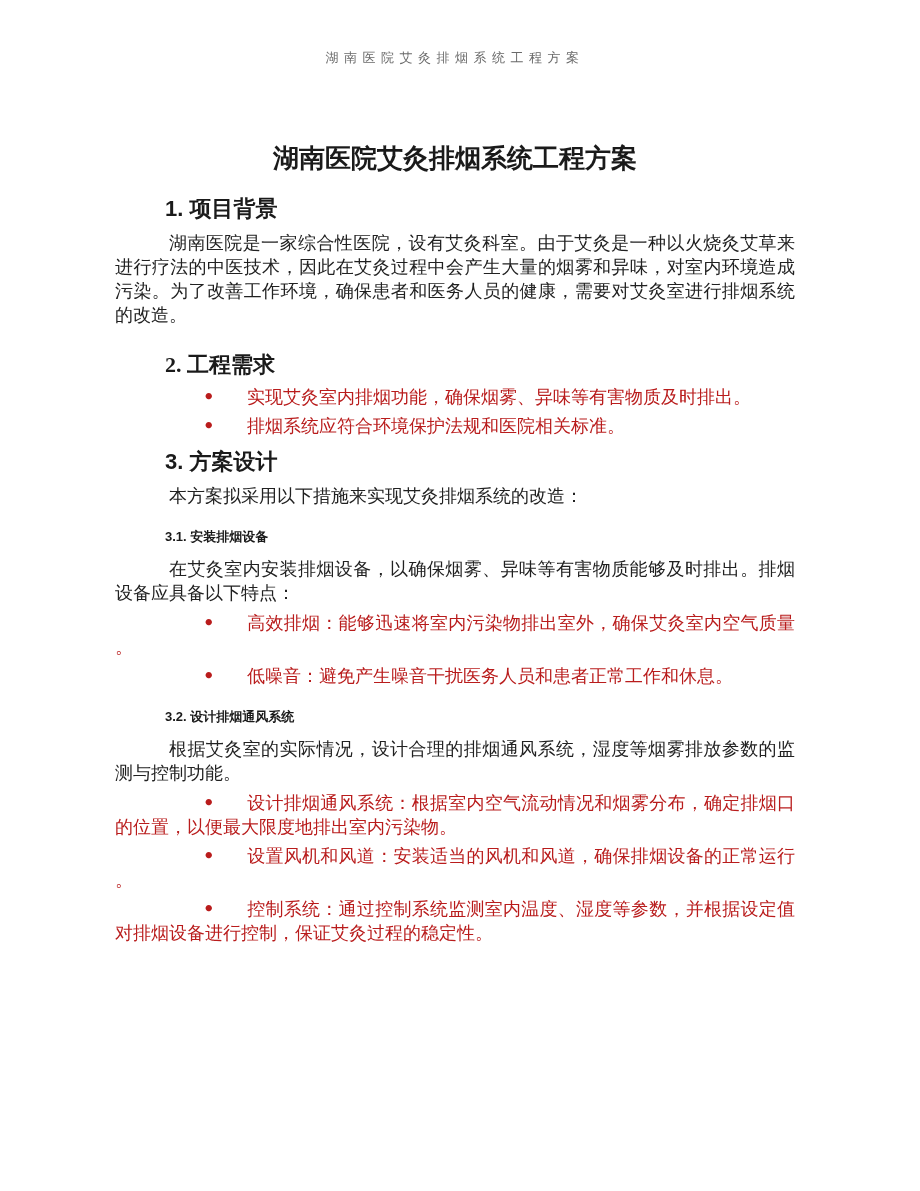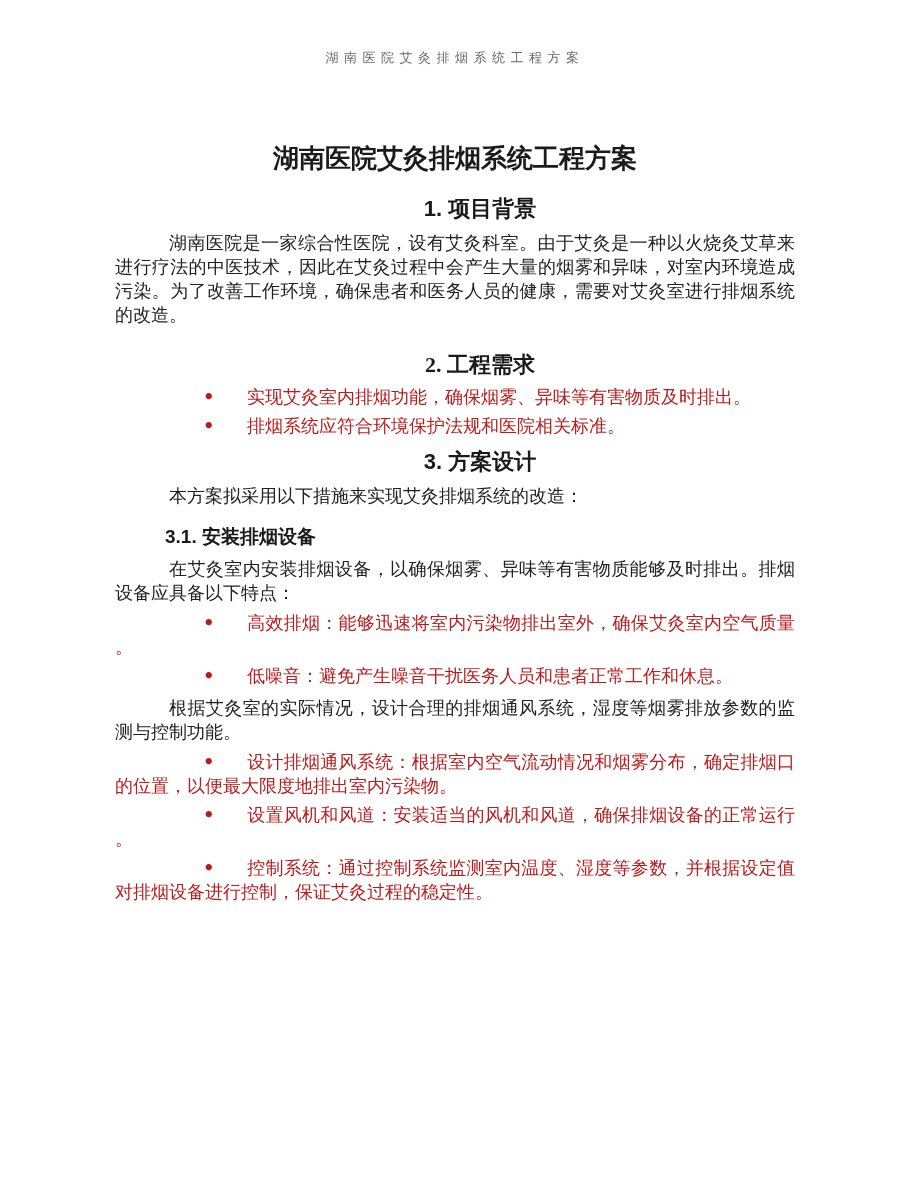--- a/index.html
+++ b/index.html
@@ -33,27 +33,26 @@
     font-family: "Liberation Sans", "DejaVu Sans", sans-serif;
   }
   .h1 {
     margin: 20px 0 0 0;
     font-size: 22px;
     line-height: 28px;
     font-weight: 700;
     color: #1a1a1a;
     padding-left: 50px;
     font-family: "Liberation Sans", "DejaVu Sans", sans-serif;
-    text-align: center;
   }
   .h1.tight { margin-top: 24px; font-family: Liberation Serif, serif; }
   .h1.s3 { margin-top: 10px; }
   .h2 {
     margin: 16px 0 0 0;
-    font-size: 19px;
+    font-size: 13px;
     line-height: 25px;
     font-weight: 700;
     color: #1a1a1a;
     padding-left: 50px;
     font-family: "Liberation Sans", "DejaVu Sans", sans-serif;
   }
   .body-p {
     margin: 8px 0 0 0;
     font-size: 18px;
     line-height: 24px;
@@ -115,20 +114,21 @@
 
   <div class="bullet-list">
     <div class="bullet-item">
       <span class="bullet-marker">•</span><span>高效排烟：能够迅速将室内污染物排出室外，确保艾灸室内空气质量。</span>
     </div>
     <div class="bullet-item">
       <span class="bullet-marker">•</span><span>低噪音：避免产生噪音干扰医务人员和患者正常工作和休息。</span>
     </div>
   </div>
 
+  <div class="h2">3.2. 设计排烟通风系统</div>
 
   <p class="body-p">根据艾灸室的实际情况，设计合理的排烟通风系统，湿度等烟雾排放参数的监测与控制功能。</p>
 
   <div class="bullet-list">
     <div class="bullet-item">
       <span class="bullet-marker">•</span><span>设计排烟通风系统：根据室内空气流动情况和烟雾分布，确定排烟口的位置，以便最大限度地排出室内污染物。</span>
     </div>
     <div class="bullet-item">
       <span class="bullet-marker">•</span><span>设置风机和风道：安装适当的风机和风道，确保排烟设备的正常运行。</span>
     </div>

